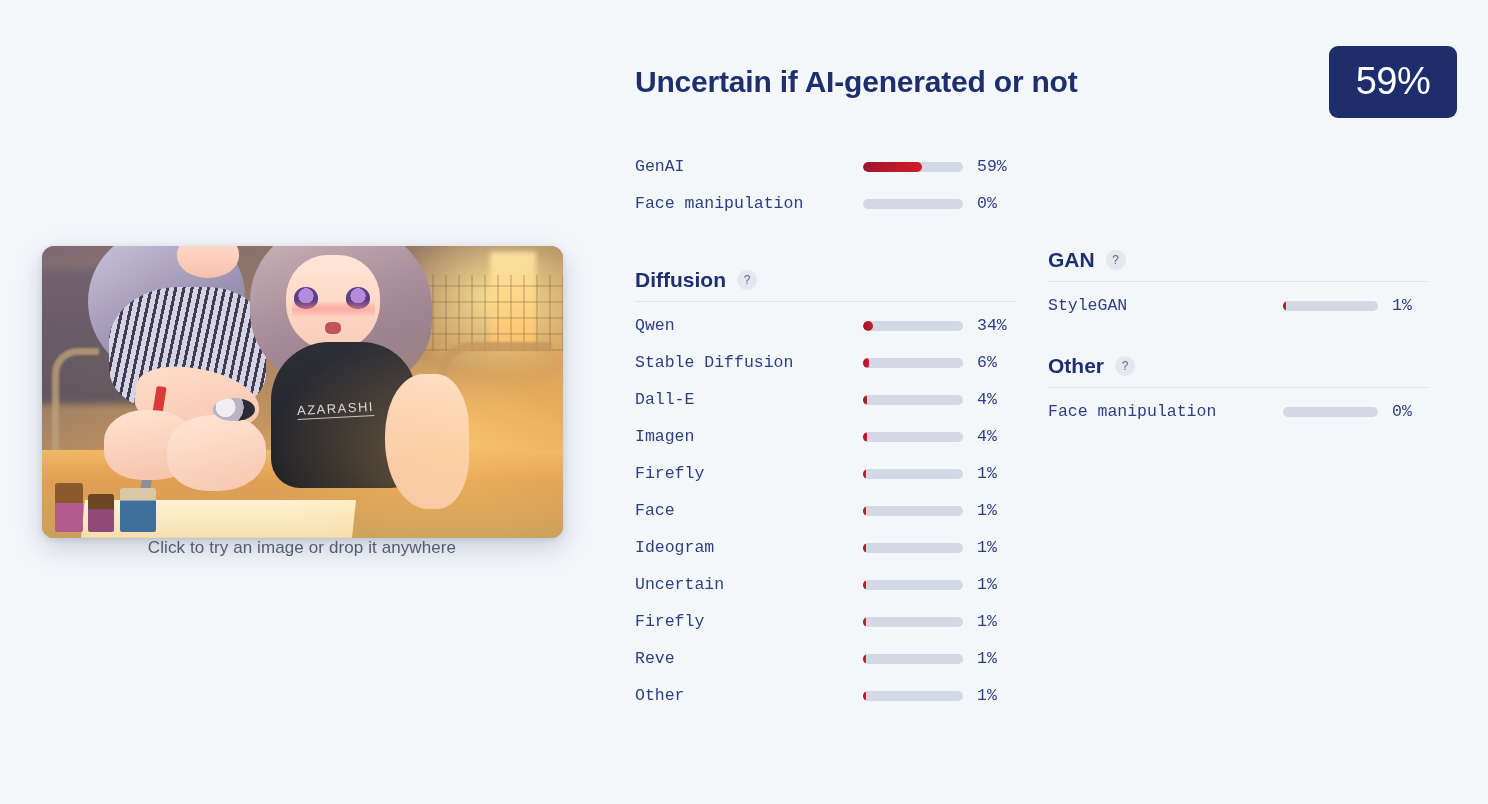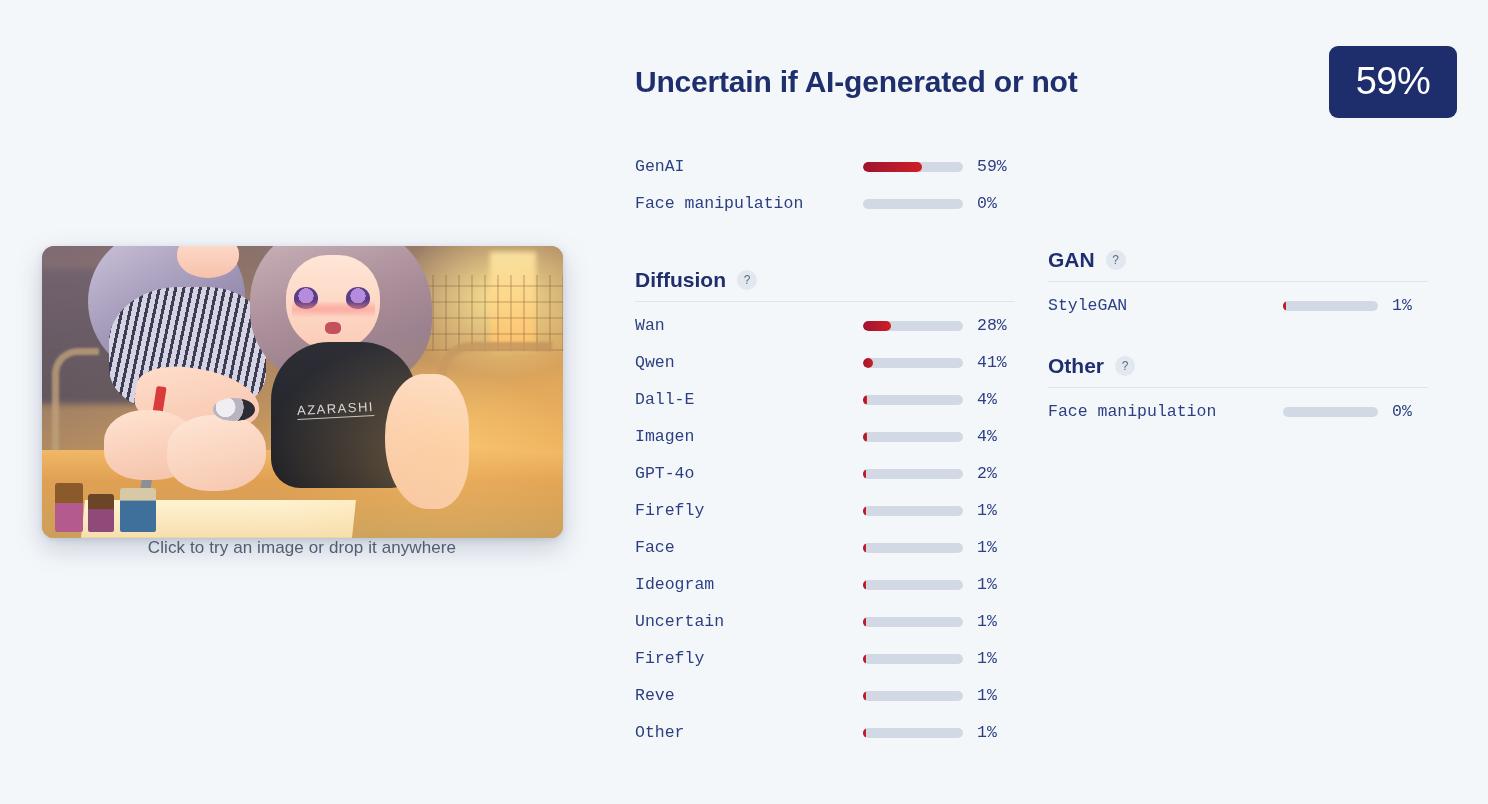--- a/index.html
+++ b/index.html
@@ -385,53 +385,46 @@
       </div>
 
     <div class="col-left">
       <div class="section-head">
         <div class="section-title">Diffusion</div>
         <div class="help">?</div>
       </div>
       <div class="divider"></div>
       <div>
           <div class="row">
-            <div class="lbl">Wan</div>
-            <div class="track">
-              <div class="fill" style="width: 28%;"></div>
-            </div>
-            <div class="pct">28%</div>
-          </div>
-          <div class="row">
             <div class="lbl">Qwen</div>
             <div class="track">
               <div class="fill" style="width: 10%;"></div>
             </div>
-            <div class="pct">41%</div>
+            <div class="pct">34%</div>
+          </div>
+          <div class="row">
+            <div class="lbl">Stable Diffusion</div>
+            <div class="track">
+              <div class="fill" style="width: 6%;"></div>
+            </div>
+            <div class="pct">6%</div>
           </div>
           <div class="row">
             <div class="lbl">Dall-E</div>
             <div class="track">
               <div class="fill" style="width: 4%;"></div>
             </div>
             <div class="pct">4%</div>
           </div>
           <div class="row">
             <div class="lbl">Imagen</div>
             <div class="track">
               <div class="fill" style="width: 4%;"></div>
             </div>
             <div class="pct">4%</div>
-          </div>
-          <div class="row">
-            <div class="lbl">GPT-4o</div>
-            <div class="track">
-              <div class="fill" style="width: 3%;"></div>
-            </div>
-            <div class="pct">2%</div>
           </div>
           <div class="row">
             <div class="lbl">Firefly</div>
             <div class="track">
               <div class="fill" style="width: 3%;"></div>
             </div>
             <div class="pct">1%</div>
           </div>
           <div class="row">
             <div class="lbl">Face</div>

